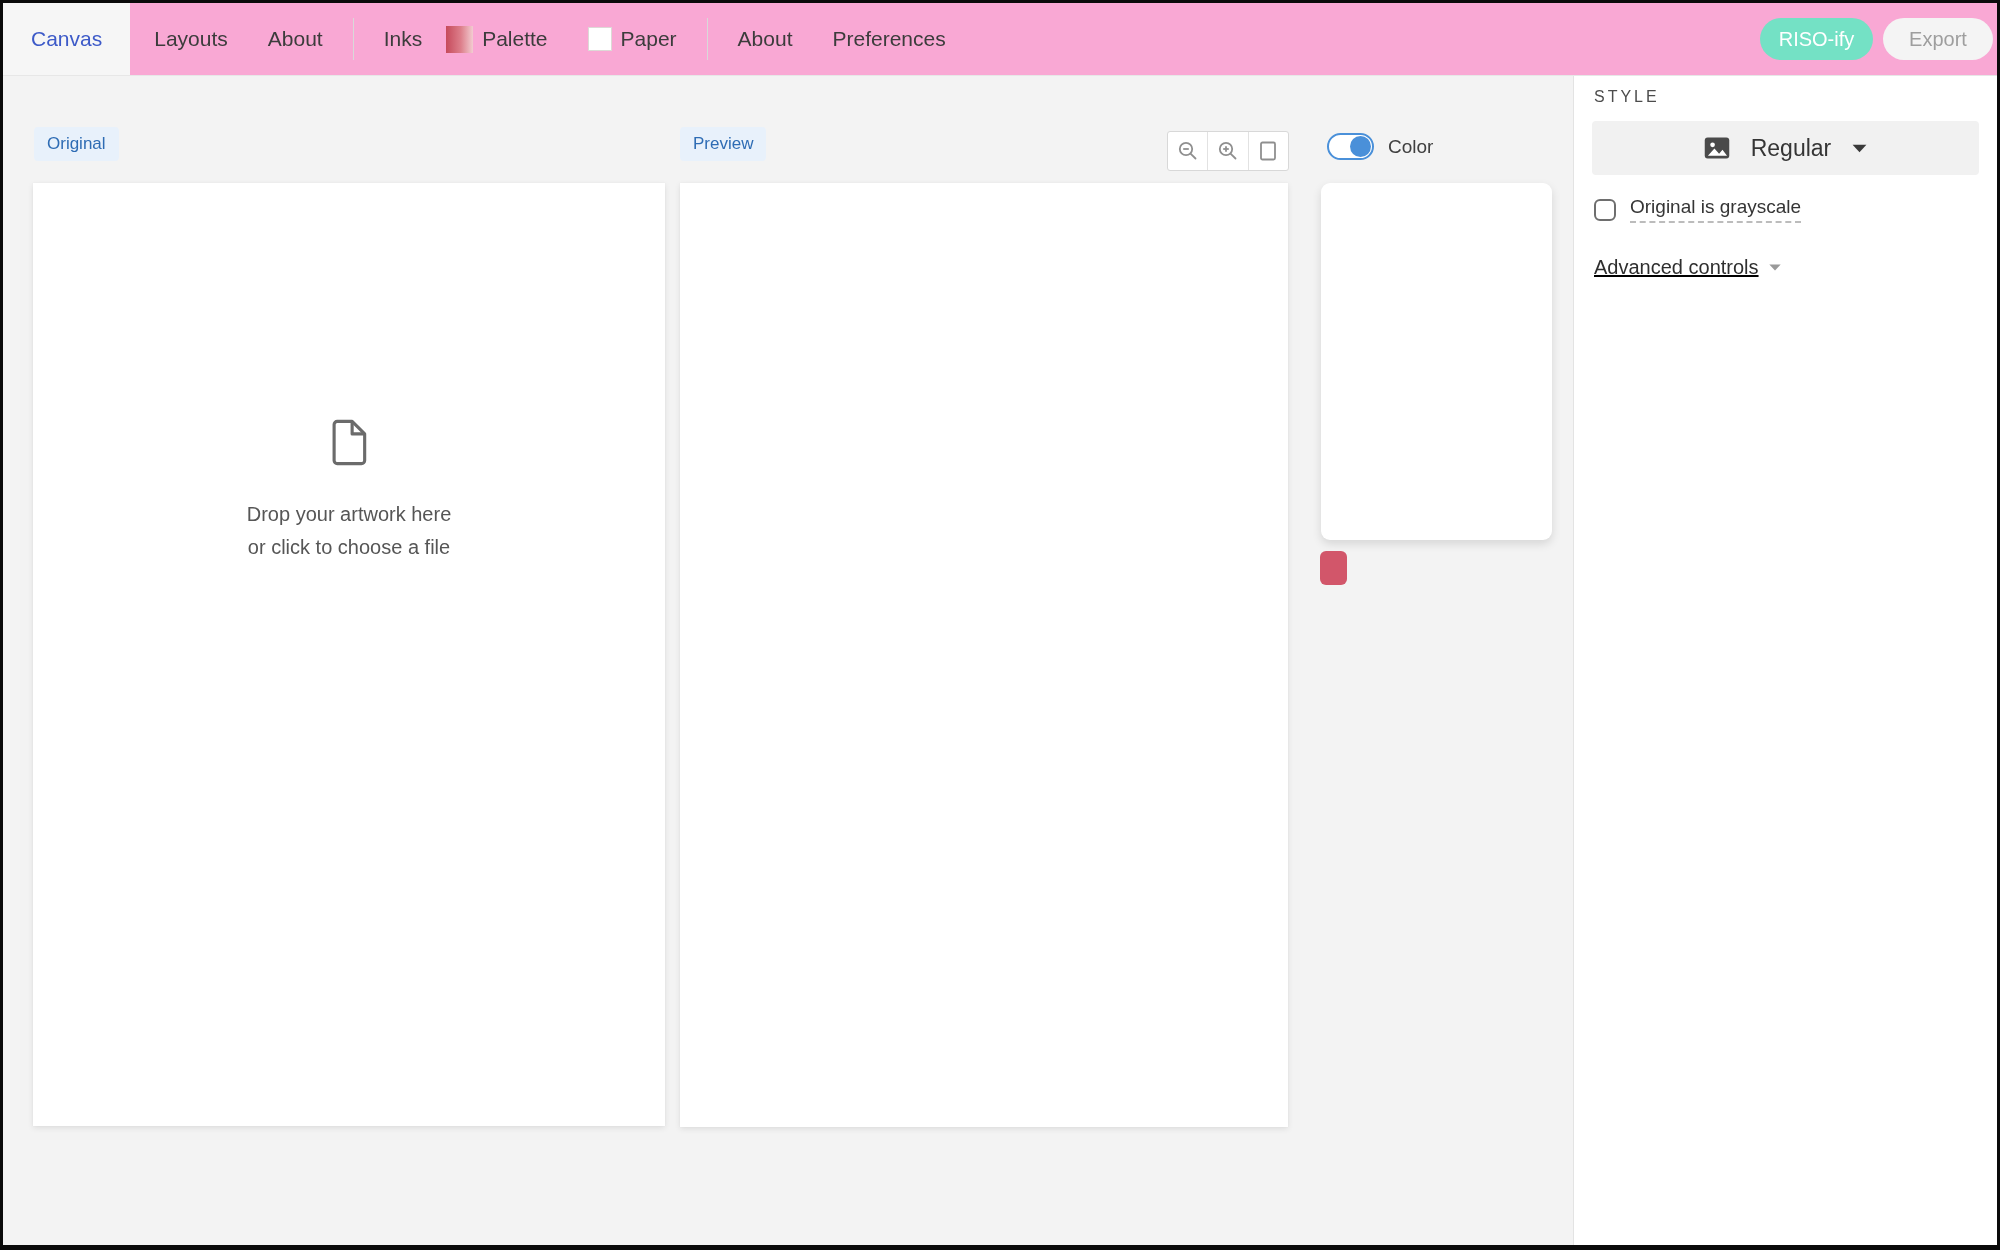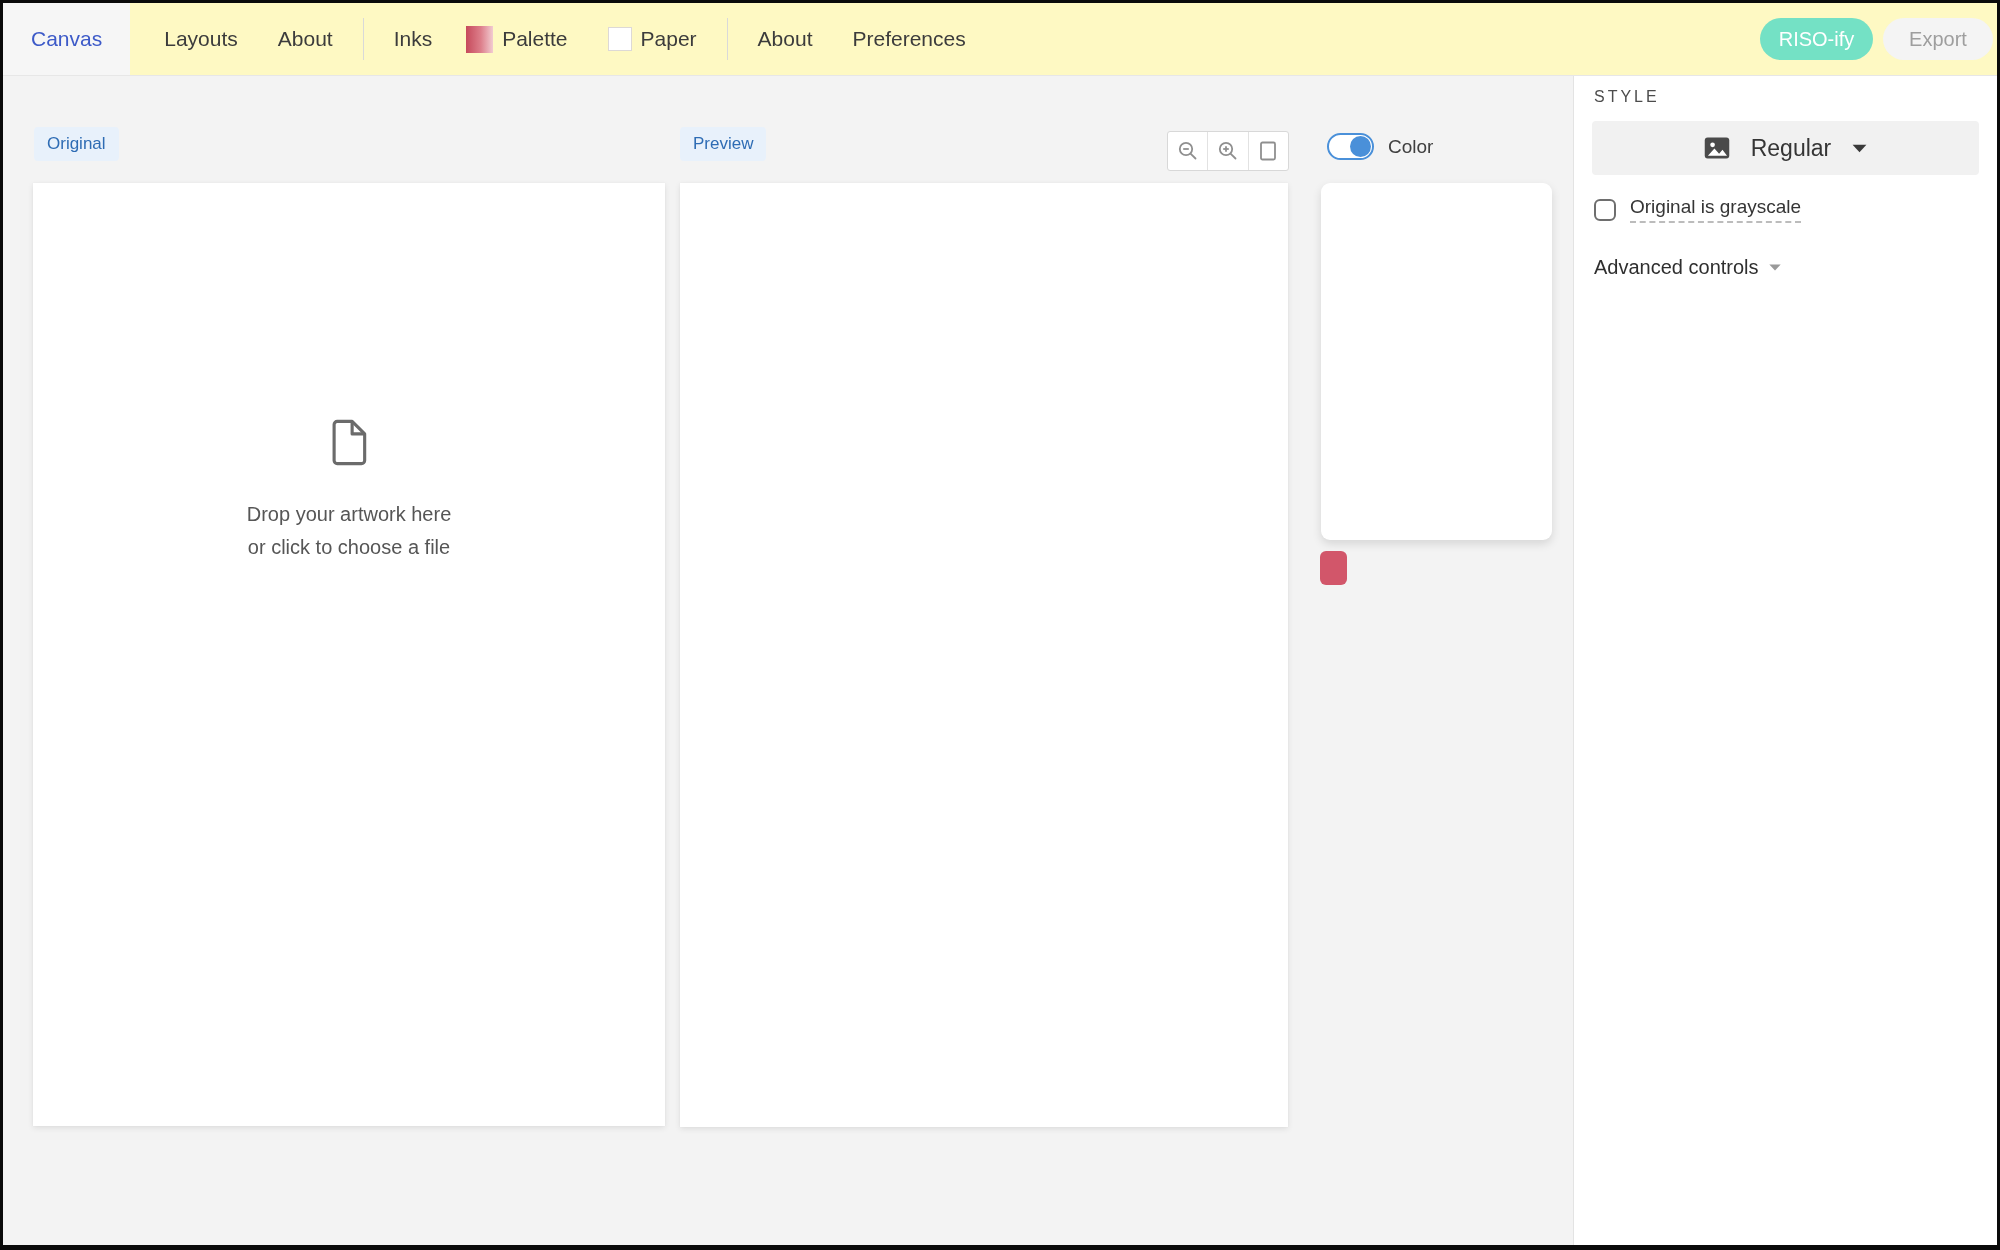--- a/index.html
+++ b/index.html
@@ -8,21 +8,21 @@
     font-family: "Liberation Sans", sans-serif;
     border: 3px solid #0a0a0a;
     border-bottom-width: 5px;
     background: #f3f3f3;
     overflow: hidden;
   }
 
   
   .navbar {
     height: 73px;
-    background: #fef9c3;
+    background: #f9a8d4;
     border-bottom: 1px solid #e7e7e7;
     display: flex;
     align-items: center;
     position: relative;
     z-index: 5;
   }
   .nav-left { display: flex; align-items: center; height: 100%; }
   .nav-tab-active {
     height: 100%;
     display: flex; align-items: center;
@@ -31,21 +31,21 @@
     color: #3d5ac8;
     font-size: 21px;
     cursor: pointer;
   }
   .nav-link {
     color: #3c3c3c;
     font-size: 21px;
     cursor: pointer;
     display: flex; align-items: center;
   }
-  .nav-link.ml-s { margin-left: 34px; align-items: center; }
+  .nav-link.ml-s { margin-left: 24px; align-items: center; }
   .nav-link.ml-m { margin-left: 40px; }
   .nav-divider {
     width: 1px; height: 42px;
     background: #d9d9d9;
     margin: 0 30px;
   }
   .swatch-gradient {
     width: 27px; height: 27px;
     margin-right: 9px;
     background: linear-gradient(90deg, #c64a5b 0%, #dd7f8b 55%, #f2ccd1 100%);
@@ -218,20 +218,21 @@
     color: #353535;
     border-bottom: 2px dashed #bcbcbc;
     padding-bottom: 3px;
     cursor: pointer;
   }
   .advanced-row {
     margin-top: 33px;
     display: flex; align-items: center;
     margin-left: 2px;
     cursor: pointer;
+    text-decoration: underline;
   }
   .advanced-label { font-size: 20px; color: #2f2f2f; font-weight: 500; }
   .advanced-row svg { margin-left: 9px; }
 </style>
 </head>
 <body>
 
 <nav class="navbar">
   <div class="nav-left">
     <div class="nav-tab-active">

